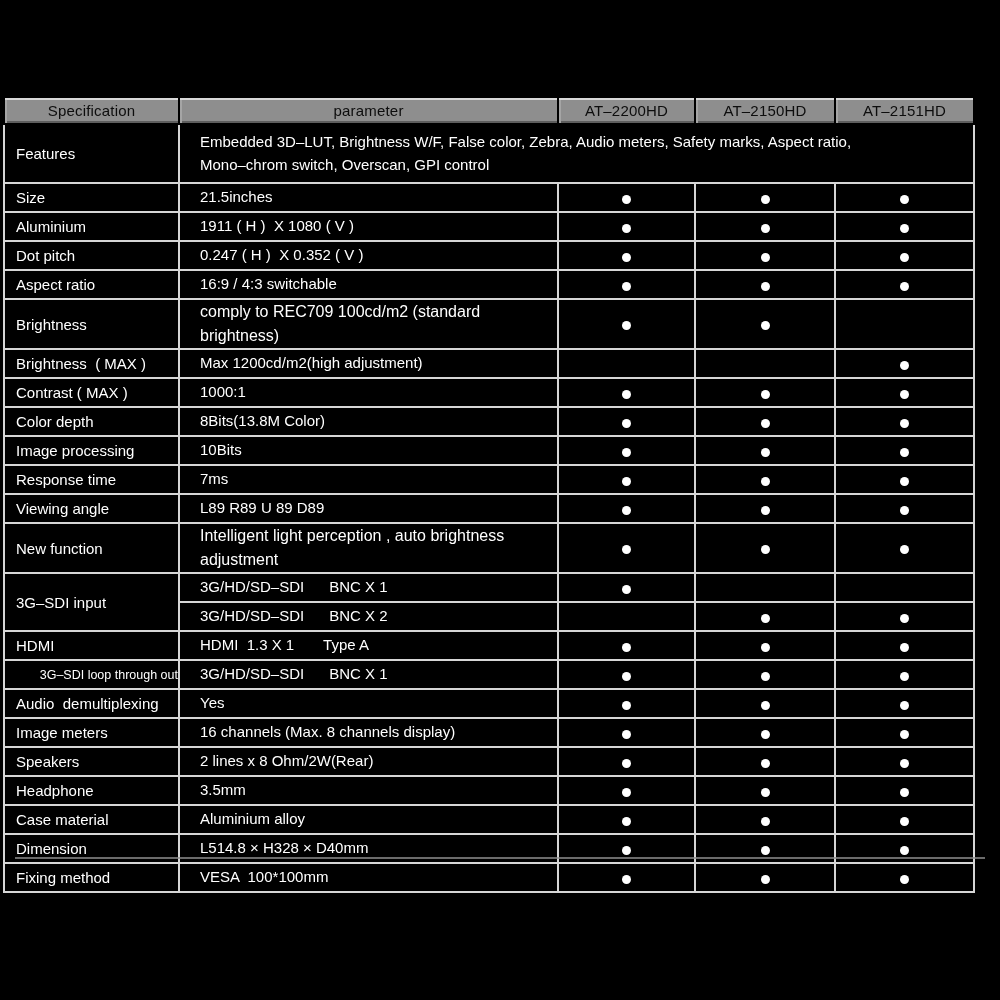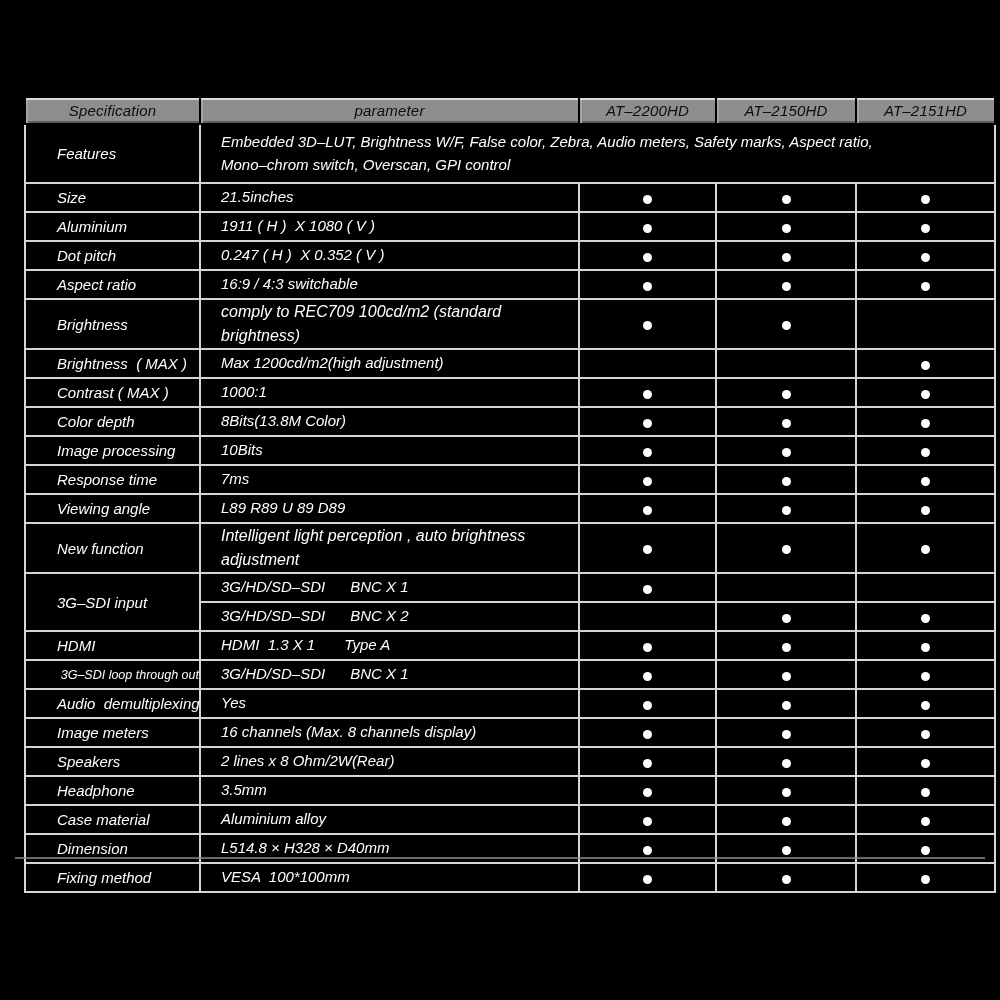--- a/index.html
+++ b/index.html
@@ -1,37 +1,37 @@
 <!DOCTYPE html>
 <html><head>
 <meta charset="utf-8">
 <style>
   * { margin:0; padding:0; box-sizing:border-box; }
   html, body { width:1000px; height:1000px; background:#000; }
   body { font-family:"Liberation Sans", sans-serif; position:relative; overflow:hidden; }
   .page { position:absolute; inset:0; background:#000; }
 
   table.spec {
-    position:absolute; left:24px; top:96px; width:970px;
-    border-collapse:collapse; table-layout:fixed;font-style:italic;
+    position:absolute; left:3px; top:96px; width:970px;
+    border-collapse:collapse; table-layout:fixed;
   }
   th {
     background:#8e8e8e; color:#0d0d0d;
     font-size:15px; font-weight:normal; letter-spacing:0.2px;
     height:27px; border:2px solid #000;
     box-shadow: inset 0 2px 0 #d9d9d9, inset 2px 0 0 #a5a5a5, inset 0 -2px 0 #5e5e5e;
     text-align:center; vertical-align:middle;
   }
   td {
     background:#000; color:#fff;
     border:2px solid #d6d6d6;
     height:29px; font-size:15px; vertical-align:middle;
   }
   tr.row-features td { height:59px; }
-  td.label { padding-left:31px; text-align:left; white-space:pre; }
+  td.label { padding-left:11px; text-align:left; white-space:pre; }
   td.label.lsmall { font-size:12.5px;text-align:right; }
   td.param { padding-left:20px; text-align:left; white-space:pre-wrap; line-height:1.5; }
   td.param.psmall { font-size:16px; }
   td.dotcell { text-align:center; }
   .dot {
     display:inline-block; width:9px; height:9px; border-radius:50%;
     background:#fff; vertical-align:middle;
   }
   .bottom-echo-line {
     position:absolute; left:15px; width:970px; top:857px; height:2px;

